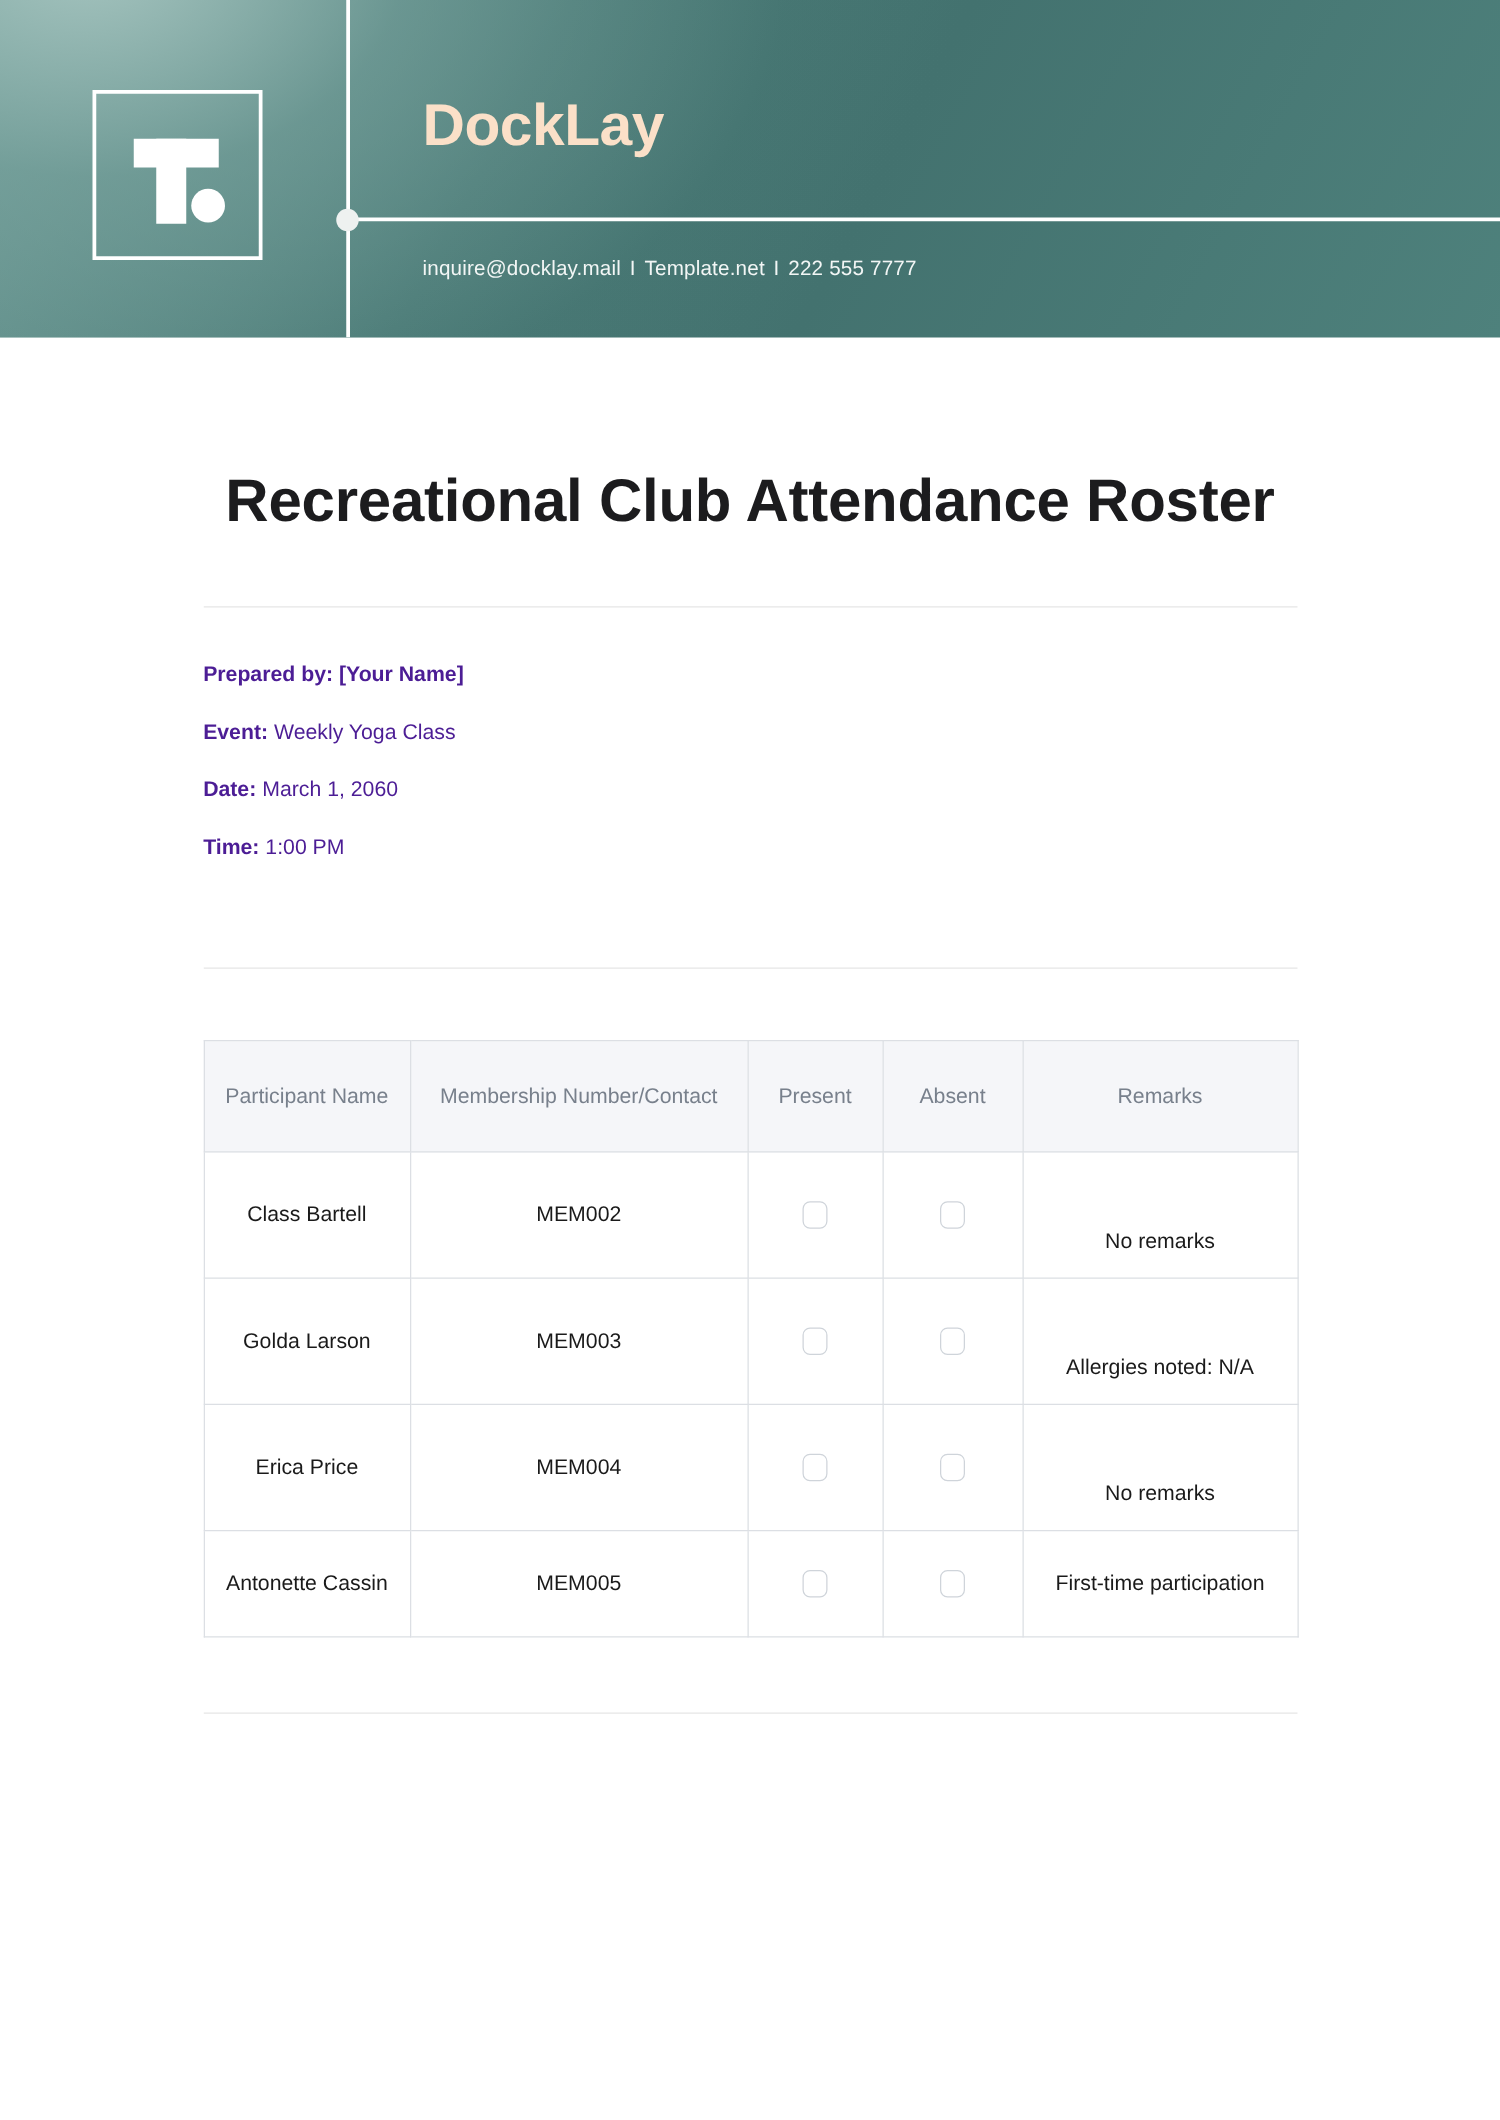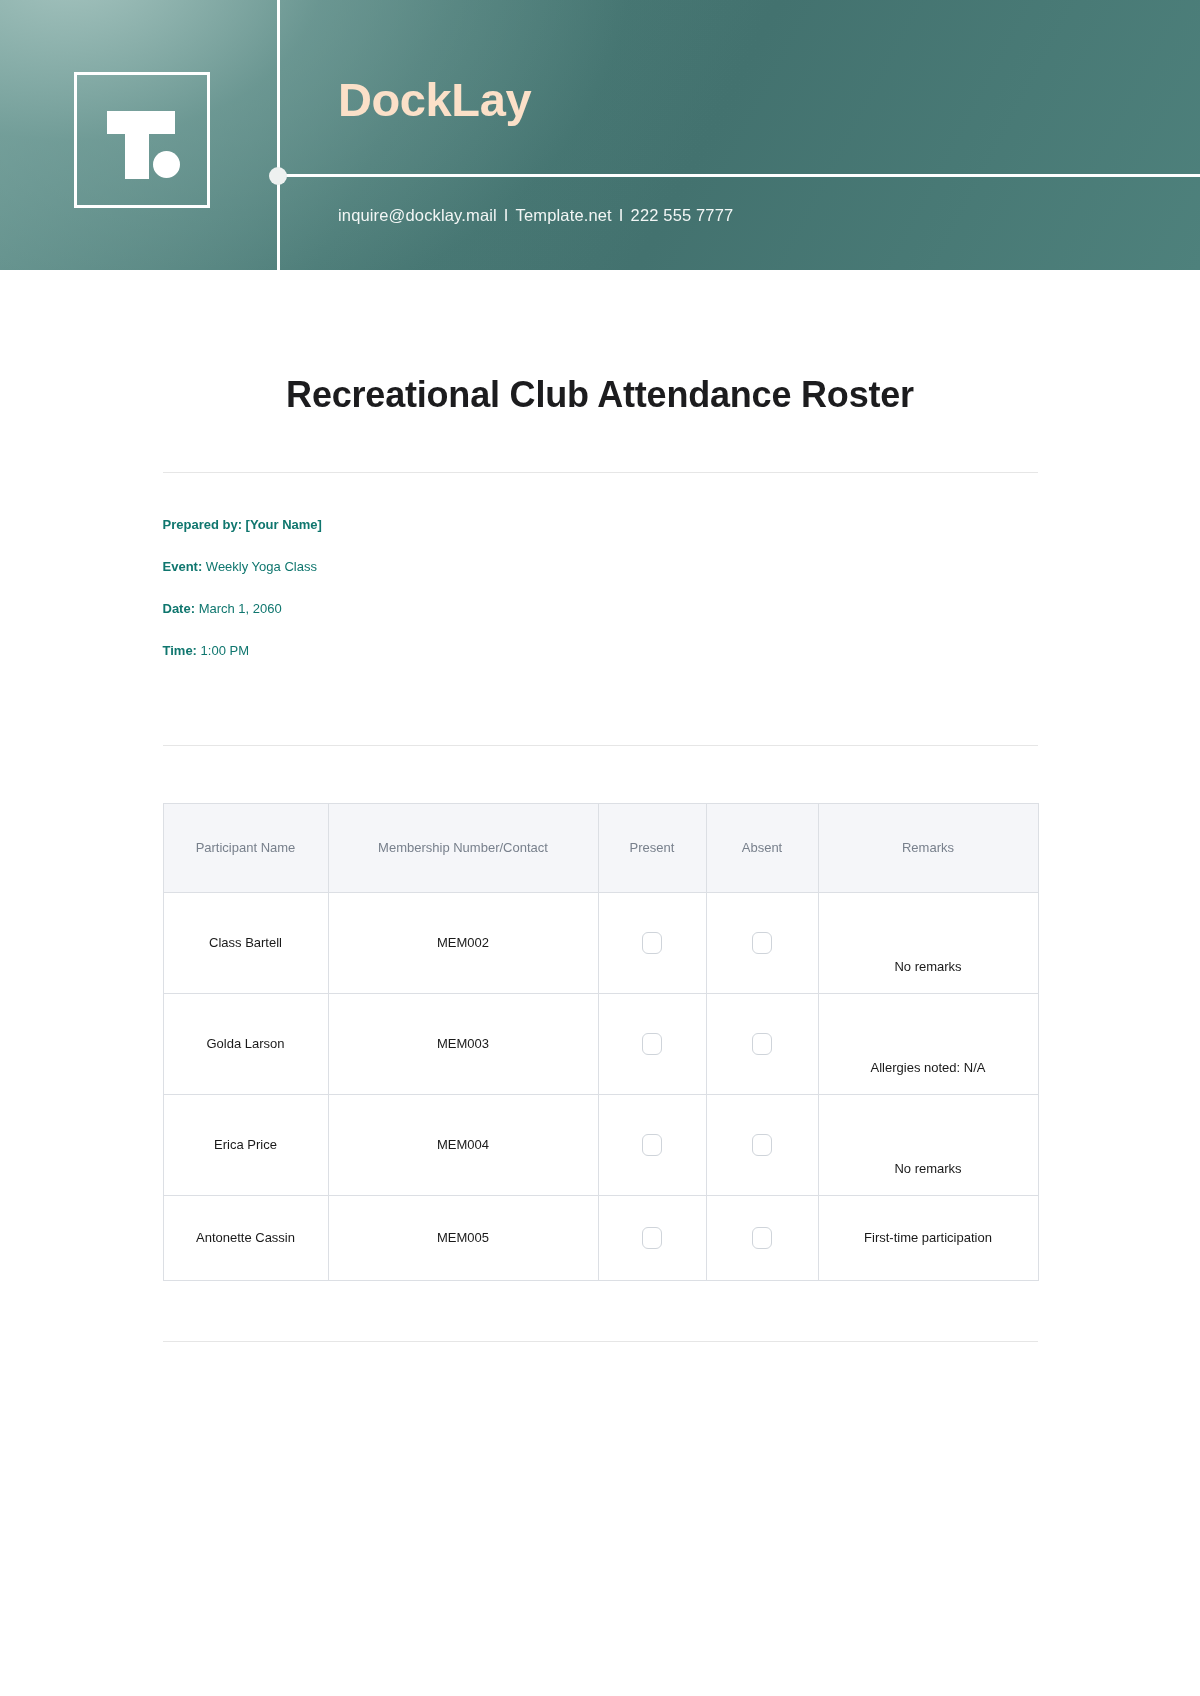--- a/index.html
+++ b/index.html
@@ -115,64 +115,64 @@
 
   
   .doc {
     position: relative;
     width: 1200px;
   }
   .doc-title {
     margin: 0;
     padding: 104px 0 0 0;
     text-align: center;
-    font-size: 36px;
+    font-size: 48px;
     font-weight: bold;
     letter-spacing: -0.2px;
     color: #1c1c1e;
   }
   .rule {
     width: 875px;
     height: 1px;
     margin: 0 auto;
     background: #e6e6e6;
   }
   .rule.top { margin-top: 56px; }
   .rule.mid { margin-top: 59px; }
   .rule.bottom { margin-top: 60px; }
 
   .meta {
     width: 875px;
     margin: 0 auto;
     padding-top: 45px;
   }
   .meta-row {
-    font-size: 13px;
+    font-size: 17px;
     line-height: 1;
-    color: #0f766e;
+    color: #4c1d95;
     padding-bottom: 29px;
   }
   .meta-row .k { font-weight: bold; }
   .meta-row.first .v { font-weight: bold; }
 
   
   .table-wrap {
     width: 875px;
     margin: 57px auto 0 auto;
   }
   table.roster {
     width: 875px;
     border-collapse: collapse;
     table-layout: fixed;
   }
   table.roster th,
   table.roster td {
     border: 1px solid #dcdfe4;
     text-align: center;
-    font-size: 13px;
+    font-size: 17px;
     color: #1a1a1a;
   }
   table.roster th {
     background: #f5f6f9;
     color: #78808c;
     font-weight: normal;
     height: 88px;
     line-height: 1.55;
     padding: 0 8px;
     vertical-align: middle;

